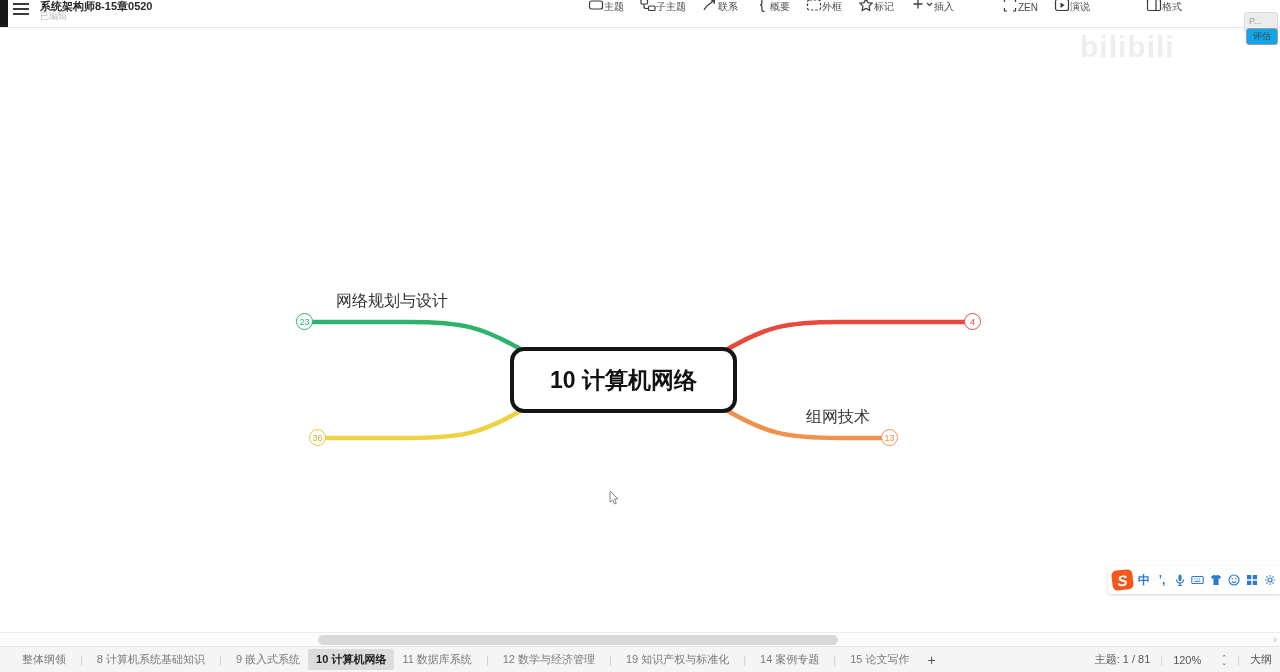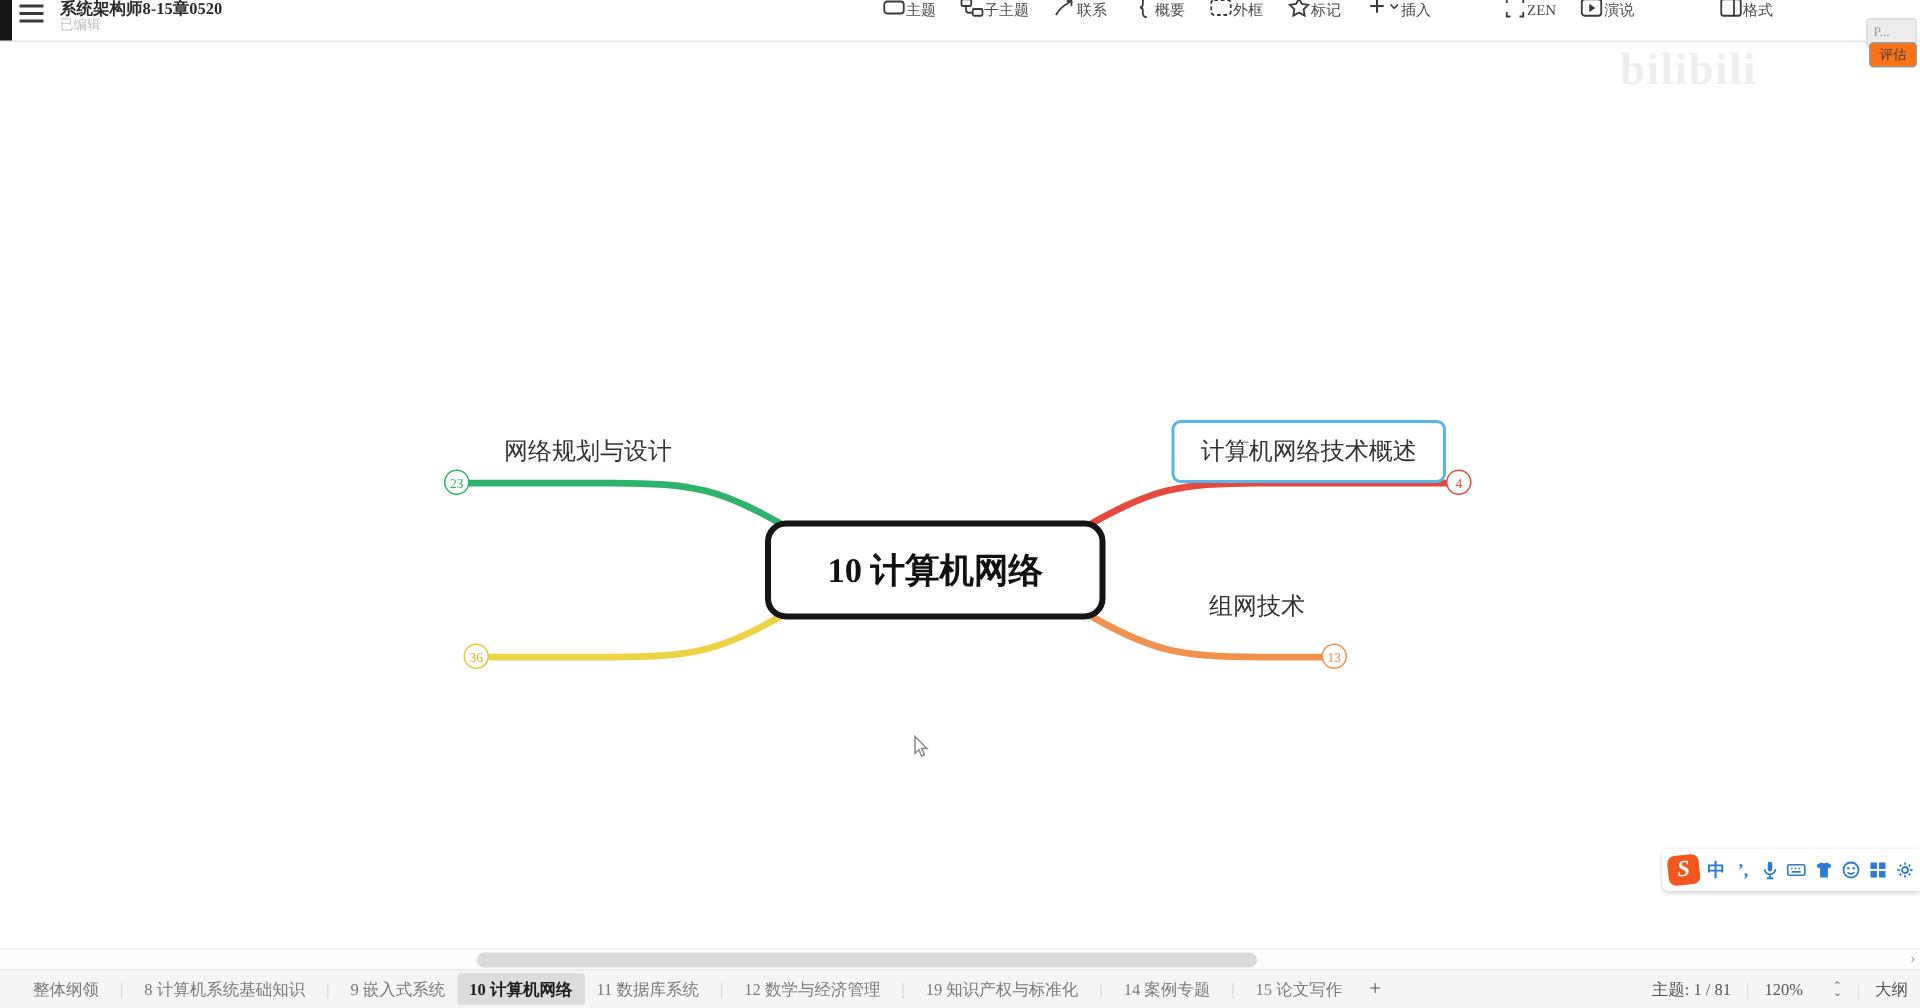--- a/index.html
+++ b/index.html
@@ -1,18 +1,18 @@
 <!DOCTYPE html>
 <html><head>
 <meta charset="utf-8">
 <style>
   * { margin:0; padding:0; box-sizing:border-box; }
   html,body { width:1280px; height:672px; overflow:hidden; background:#fff;
               font-family:"Liberation Sans","DejaVu Sans",sans-serif; }
-  .stage { position:relative; width:1280px; height:476px; background:#fff;font-family:Liberation Serif, serif; }
+  .stage { position:relative; width:1280px; height:476px; background:#fff; }
 
   
   .toolbar { position:absolute; left:0; top:0; width:1280px; height:28px;
              background:#fff; border-bottom:1px solid #e7e7e7; overflow:hidden; z-index:20; }
   .edge-strip { position:absolute; left:0; top:0; width:8px; height:28px; background:#161616; }
   .hamburger { position:absolute; left:13px; top:0; width:16px; height:13px; cursor:pointer; }
   .hamburger span { display:block; height:2px; background:#3a3a3a; margin-top:3px; }
   .doc-info { position:absolute; left:40px; top:0; line-height:1.1; }
   .doc-title { font-size:11px; font-weight:bold; color:#2a2a2a; }
   .doc-status { font-size:9px; color:#bdbdbd; }
@@ -22,21 +22,21 @@
   .tg-format { left:1138px; }
   .tool-item { display:flex; flex-direction:row; align-items:center; padding:0 8px; cursor:pointer; }
   .tool-icon { margin-top:-4px; height:16px; }
   .tool-icon svg { display:block; }
   .tool-label { font-size:10px; color:#4a4a4a; margin-top:0; white-space:nowrap; }
 
   
   .trial { position:absolute; left:1244px; top:12px; width:34px; height:36px; z-index:30; }
   .trial-box { width:34px; height:20px; background:#ececec; border:1px solid #dcdcdc; border-radius:3px;
                font-size:9px; color:#9a9a9a; padding:3px 4px; }
-  .trial-btn { position:absolute; left:2px; top:16px; width:32px; height:17px; background:#f97316;
+  .trial-btn { position:absolute; left:2px; top:16px; width:32px; height:17px; background:#0ea5e9;
                border:1px solid #9a9a9a; border-radius:3px; font-size:9px; color:#444;
                display:flex; align-items:center; justify-content:center; cursor:pointer; }
 
   
   .canvas { position:absolute; left:0; top:28px; width:1280px; height:605px; background:#fff; }
   .watermark { position:absolute; left:1080px; top:2px; font-size:30px; font-weight:bold;
                color:#eeeeee; letter-spacing:1px; user-select:none; }
   .map-svg { position:absolute; left:0; top:0; pointer-events:none; z-index:1; }
 
   .central-topic { position:absolute; left:510px; top:319px; width:227px; height:66px;
@@ -211,22 +211,21 @@
     <svg class="map-svg" width="1280" height="605" viewBox="0 0 1280 605">
       <path d="M 312 294 H 408 C 462 294 482 298 527 325" fill="none" stroke-width="4.5" stroke-linecap="round" stroke="#2fb36c"></path>
       <path d="M 965 294 H 840 C 786 294 766 298 721 325" fill="none" stroke-width="4.5" stroke-linecap="round" stroke="#e8493e"></path>
       <path d="M 327 410 H 408 C 462 410 482 406 527 379" fill="none" stroke-width="4.5" stroke-linecap="round" stroke="#edd243"></path>
       <path d="M 881 410 H 840 C 786 410 766 406 721 379" fill="none" stroke-width="4.5" stroke-linecap="round" stroke="#f0924d"></path>
     </svg>
 
     <div class="central-topic">10 计算机网络</div>
 
     <div class="branch-label" style="left:302px; top:263px; width:180px;">网络规划与设计</div>
-    <div class="sel-node">计算机网络技术概述</div>
-    <div class="branch-label" style="left:758px; top:366px; width:160px;">组网技术</div>
+    <div class="branch-label" style="left:758px; top:379px; width:160px;">组网技术</div>
 
     <div class="badge c-green" style="left:296px; top:285px;">23</div>
     <div class="badge c-red" style="left:964px; top:285px;">4</div>
     <div class="badge c-yellow" style="left:309px; top:401px;">36</div>
     <div class="badge c-orange" style="left:881px; top:401px;">13</div>
 
     <div class="cursor">
       <svg width="14" height="16" viewBox="0 0 14 16">
           <path d="M3 1 L3 12.2 L5.6 9.8 L7.4 14 L9.3 13.2 L7.5 9 L11 9 Z" fill="#fff" stroke="#8a8a8a" stroke-width="1"></path>
         </svg>

